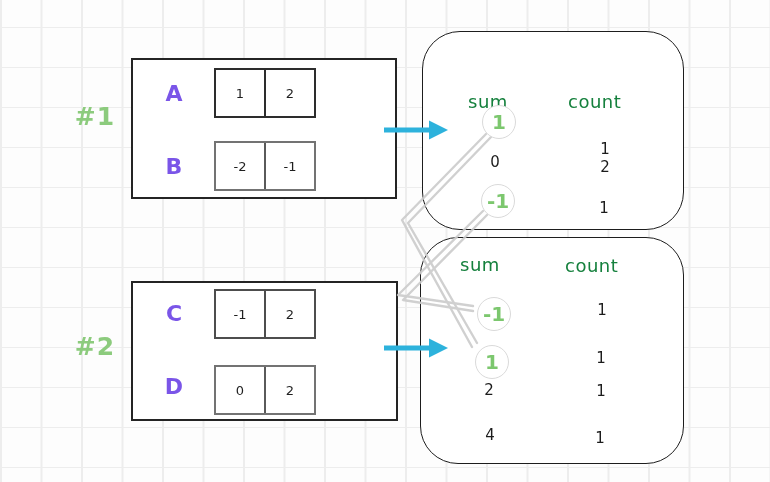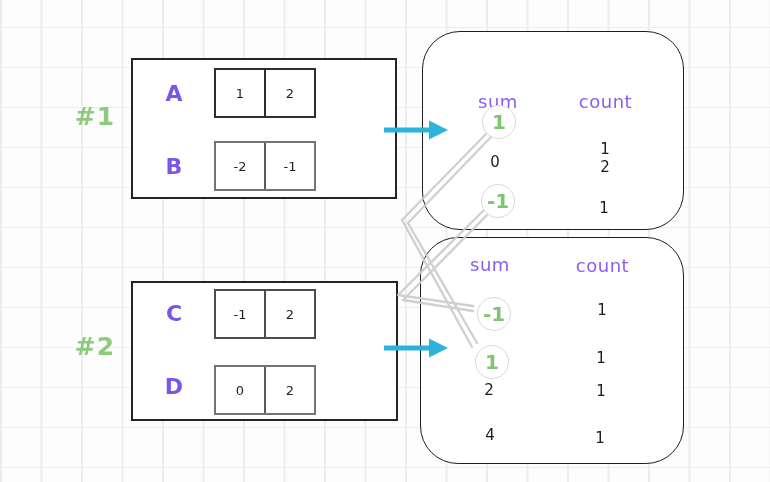--- a/index.html
+++ b/index.html
@@ -34,21 +34,21 @@
   .cellpair.gray .cell{border-right:2px solid #5a5a5a;}
   .cell{
     width:48px;height:46px;display:flex;align-items:center;justify-content:center;
     font-size:13px;font-weight:500;color:#1f1f1f;
   }
   .cell:last-child{border-right:none !important;}
   .result-box{
     background:#fff;border:1.6px solid #1d1d1d;border-radius:38px;
   }
   .col-header{
-    font-size:18px;font-weight:500;color:#8b5cf6;text-align:center;letter-spacing:0.5px;
+    font-size:18px;font-weight:500;color:#15803d;text-align:left;letter-spacing:0.5px;
   }
   .num{
     font-size:15px;font-weight:500;color:#1c1c1c;text-align:center;width:40px;height:21px;line-height:21px;
   }
   .circle{
     width:32px;height:32px;border-radius:50%;
     border:1.5px solid #dadada;background:#fff;
     display:flex;align-items:center;justify-content:center;
     font-size:20px;font-weight:600;color:#7cc76e;
     z-index:6;

